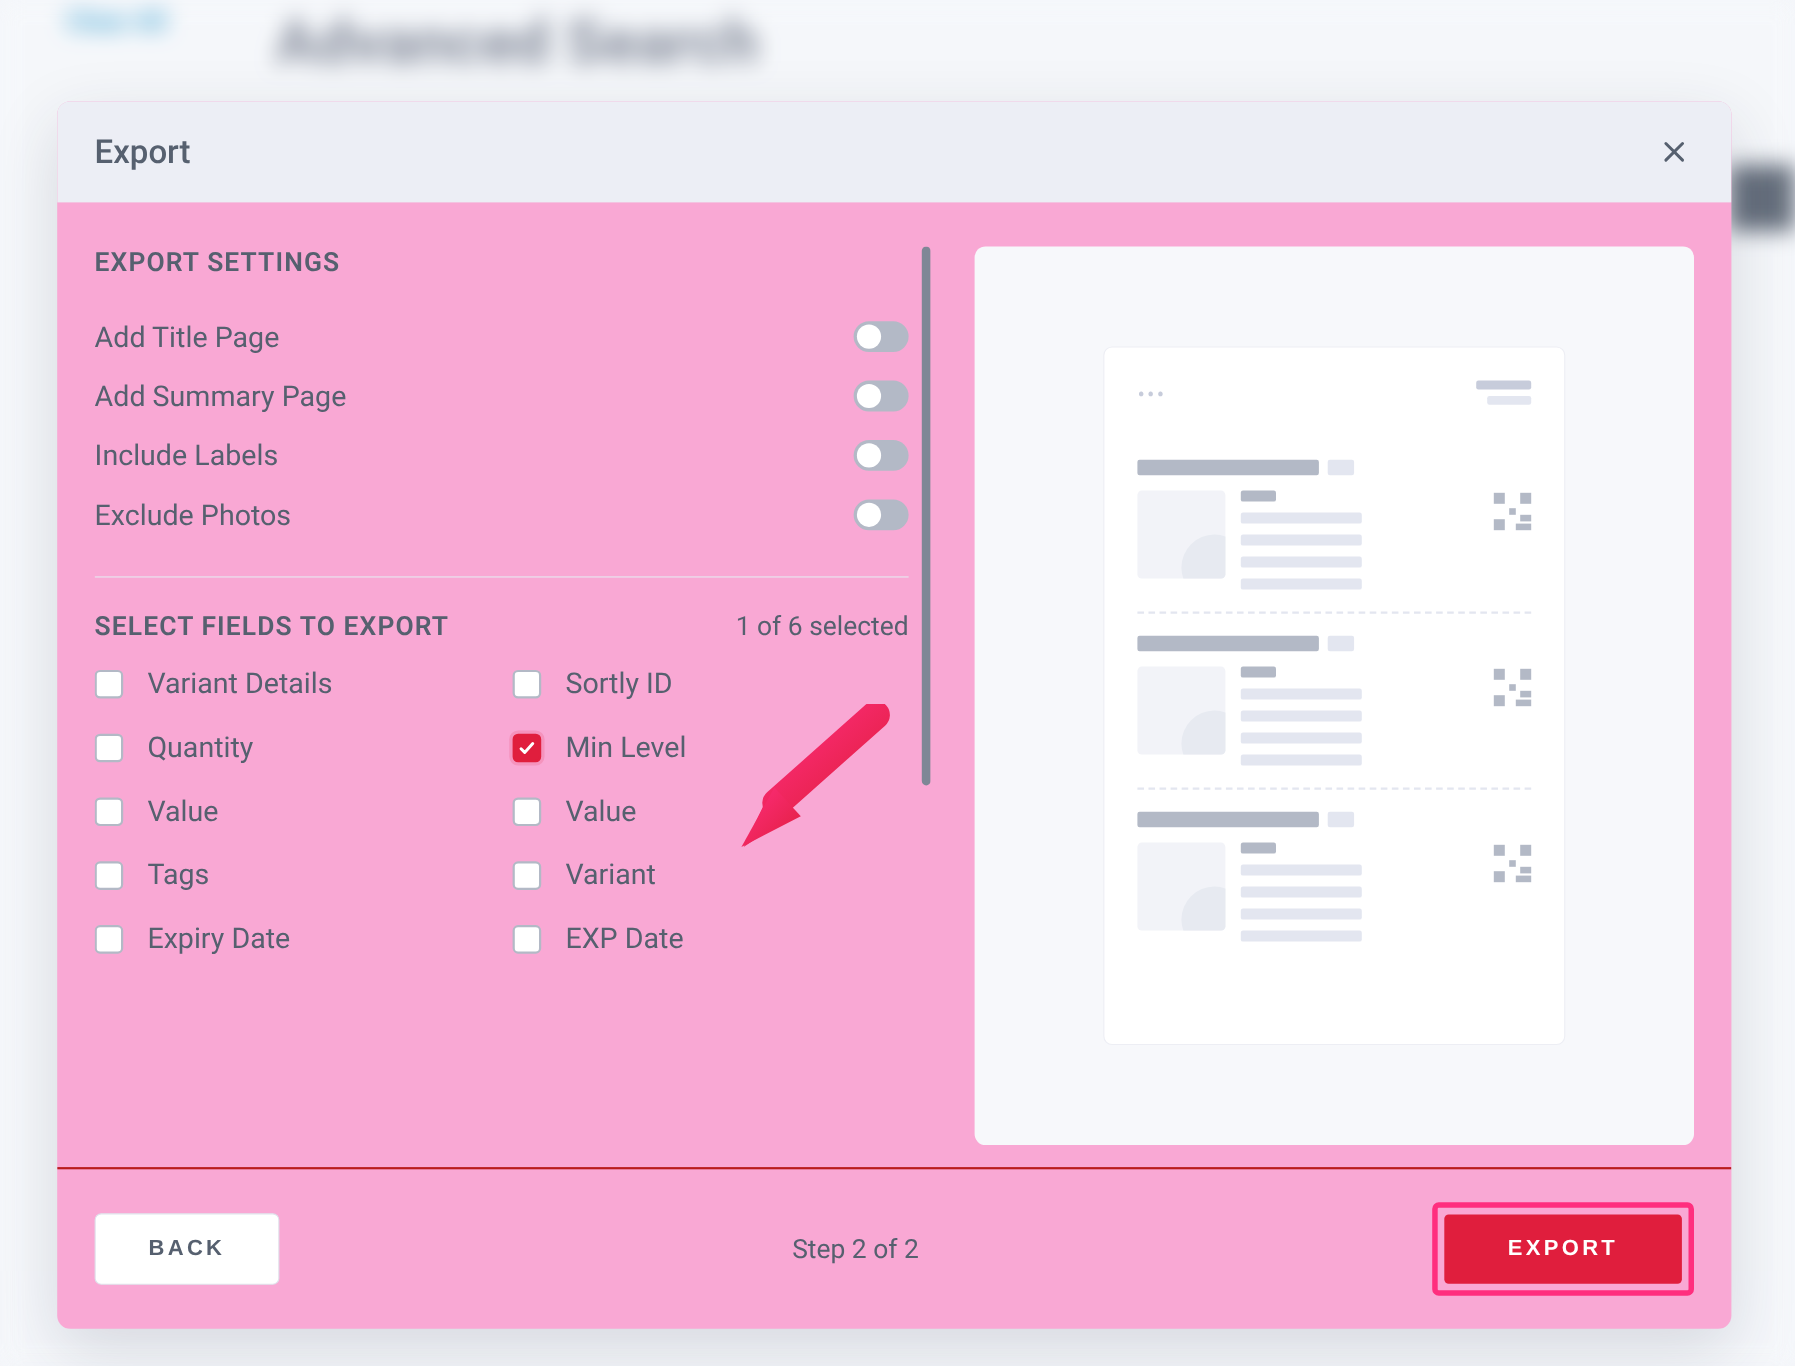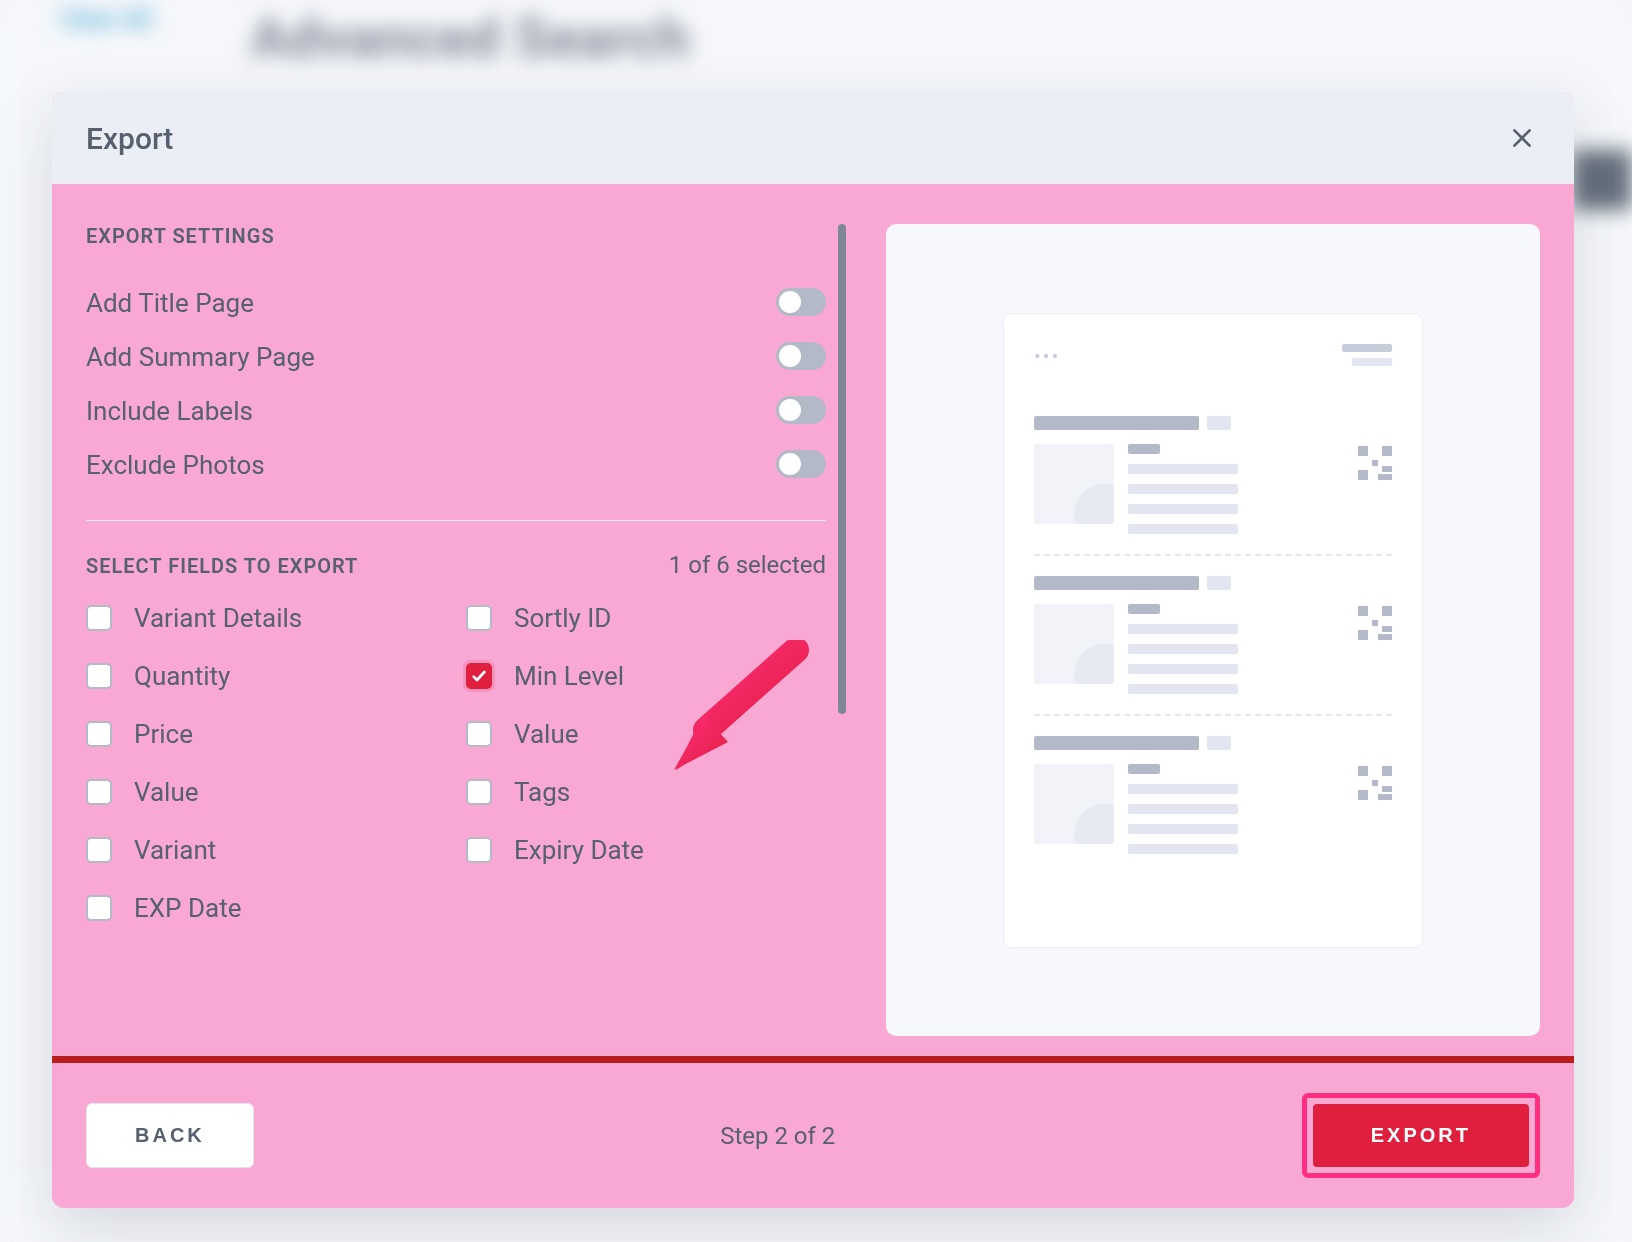--- a/index.html
+++ b/index.html
@@ -63,21 +63,21 @@
   .scroll-track {
     position: absolute; right: 0; top: 0; width: 8px; height: 500px;
     background: transparent;
   }
   .scroll-thumb {
     position: absolute; right: 0; top: 0; width: 8px; height: 490px;
     background: #7f8796; border-radius: 4px;
   }
 
   .section-title {
-    font-size: 20px; font-weight: 600; letter-spacing: 1px;
+    font-size: 24px; font-weight: 600; letter-spacing: 1px;
     color: #56606f; text-transform: uppercase;
   }
 
   .settings-list { margin-top: 28px; }
   .setting-row {
     display: flex; justify-content: space-between;
     padding: 12px 0;
   }
   .setting-label { font-size: 26px; color: #56606f; }
   .toggle {
@@ -170,21 +170,21 @@
       linear-gradient(#b3b9c6,#b3b9c6) 0 0/10px 10px no-repeat,
       linear-gradient(#b3b9c6,#b3b9c6) 24px 0/10px 10px no-repeat,
       linear-gradient(#b3b9c6,#b3b9c6) 0 24px/10px 10px no-repeat,
       linear-gradient(#b3b9c6,#b3b9c6) 14px 14px/6px 6px no-repeat,
       linear-gradient(#b3b9c6,#b3b9c6) 24px 20px/10px 6px no-repeat,
       linear-gradient(#b3b9c6,#b3b9c6) 20px 28px/14px 6px no-repeat;
   }
 
   
   .modal-footer {
-    border-top: 7px solid #b91c1c;
+    border-top: 2px solid #b91c1c;
     padding: 30px 34px;
     display: flex; align-items: center; justify-content: space-between;
   }
   .btn-back {
     background:#fff; border:1px solid #dfe3ec; color:#56606f;
     padding: 20px 48px; font-size:20px; font-weight:600; letter-spacing:3px;
     border-radius:6px; cursor:pointer;
   }
   .step-text { font-size: 24px; color:#56606f; }
   .export-wrap {
@@ -273,24 +273,20 @@
             <div class="checkbox"></div>
             <span class="field-label">Quantity</span>
           </div>
           <div class="field-item">
             <div class="checkbox checked">
               <svg viewBox="0 0 24 24" fill="none" stroke="#fff" stroke-width="4" stroke-linecap="round" stroke-linejoin="round">
                   <polyline points="4 13 9 18 20 6"></polyline>
                 </svg>
             </div>
             <span class="field-label">Min Level</span>
-          </div>
-          <div class="field-item">
-            <div class="checkbox"></div>
-            <span class="field-label">Price</span>
           </div>
           <div class="field-item">
             <div class="checkbox"></div>
             <span class="field-label">Value</span>
           </div>
           <div class="field-item">
             <div class="checkbox"></div>
             <span class="field-label">Value</span>
           </div>
           <div class="field-item">

